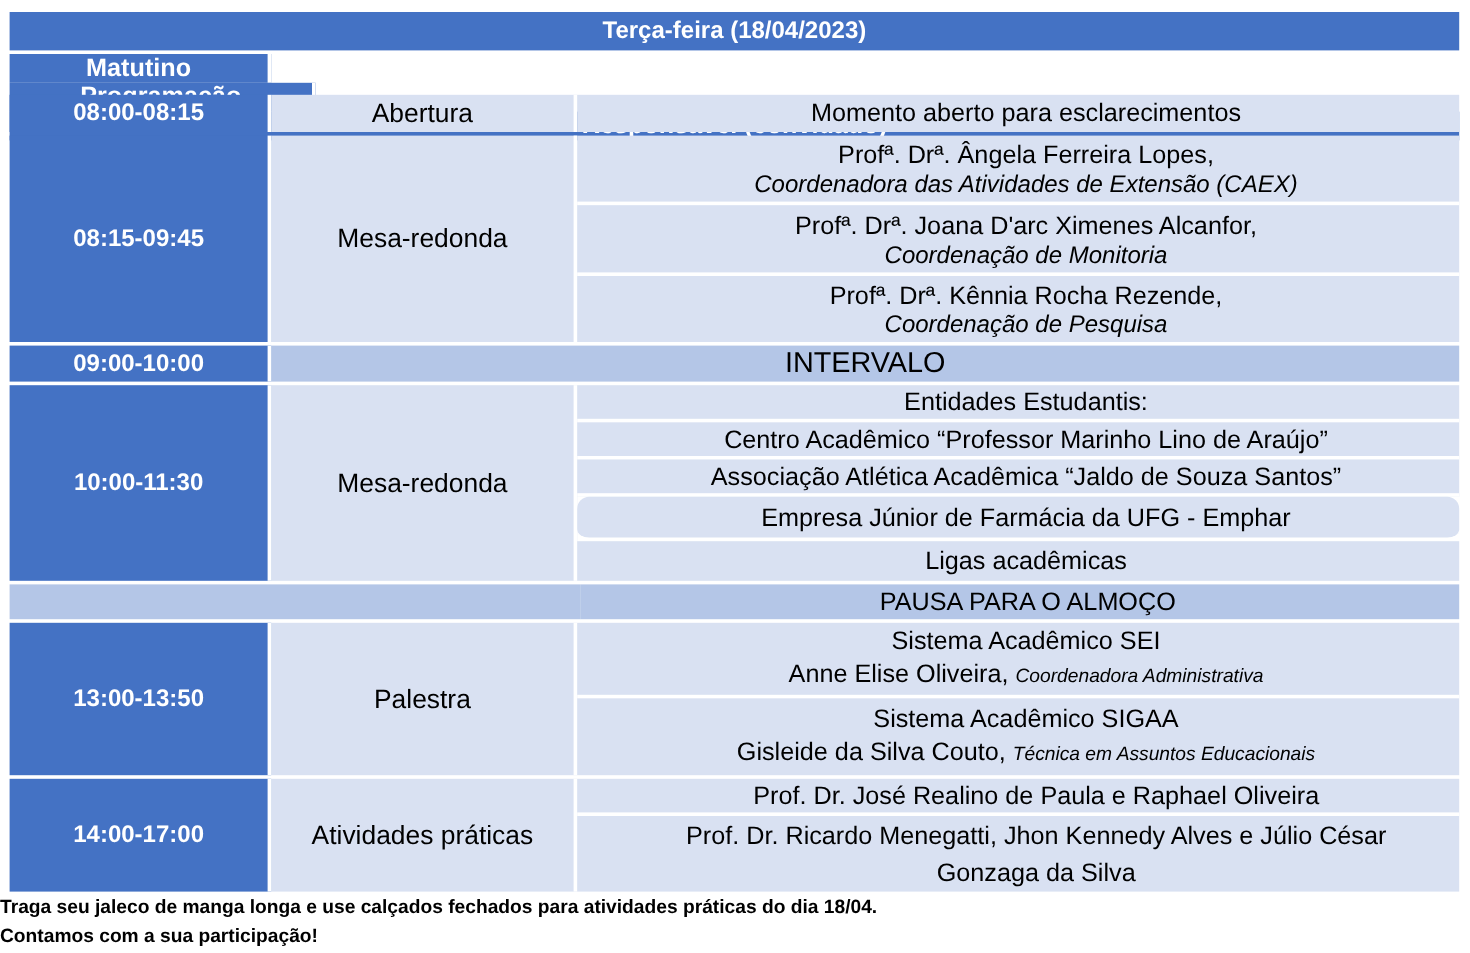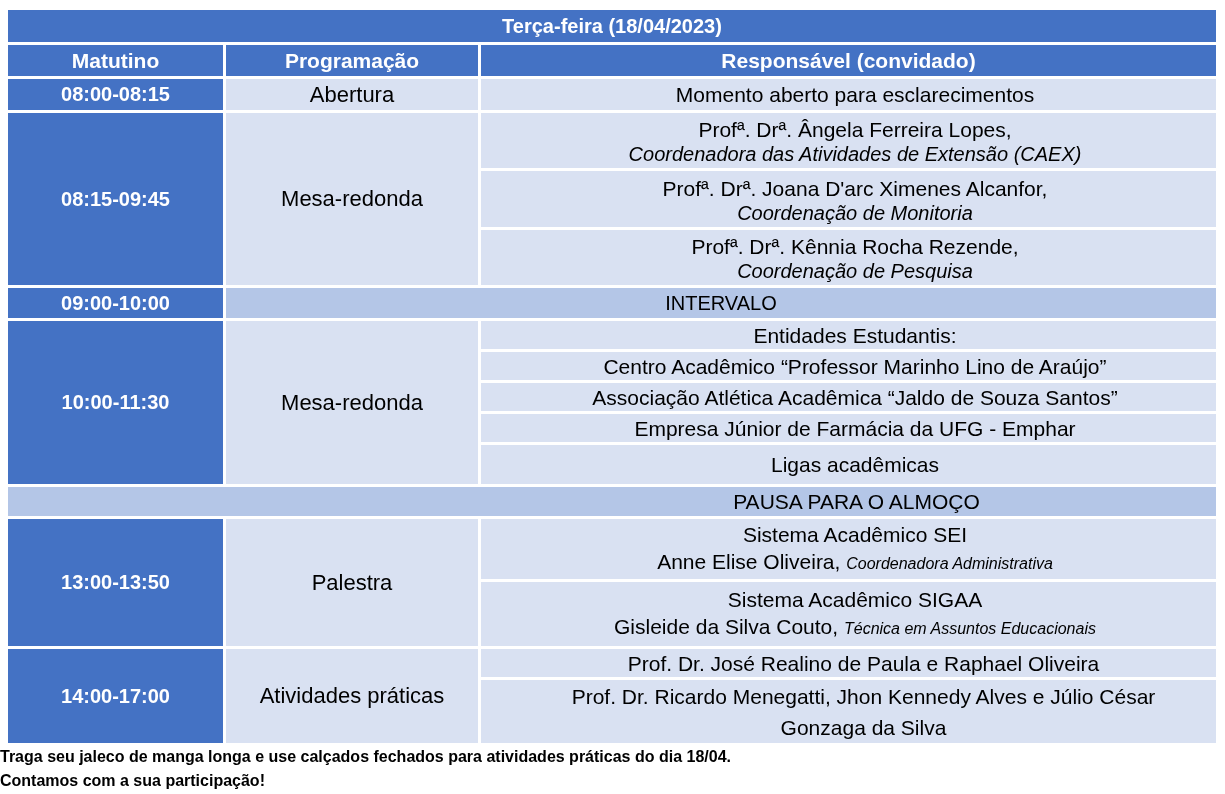--- a/index.html
+++ b/index.html
@@ -9,21 +9,21 @@
   .row { display: flex; width: 100%; box-sizing: border-box; }
   .cell { box-sizing: border-box; display: flex; align-items: center; }
   .gap-b { border-bottom: 3px solid #fff; }
   .dark { background: #4472c4; color: #fff; font-weight: bold; }
   .light { background: #d9e1f2; }
   .mid { background: #b4c6e7; }
   .c1 { width: 218px; justify-content: center; border-right: 3px solid #fff; font-size: 20px; }
   .c2 { width: 255px; justify-content: center; border-right: 3px solid #fff; font-size: 22px; }
   .c3 { flex: 1; }
   .title { height: 32px; justify-content: center; font-size: 20px; width: 100%; text-align: center; }
-  .hdr { height: 34px; }
+  .hdr { height: 34px; flex-direction: column; }
   .hdr .cell { font-size: 21px; }
   .sub { display: flex; flex-direction: column; justify-content: center; padding-left: 13px; box-sizing: border-box; }
   .sub .main { font-size: 21px; line-height: 27px; }
   .sub .it { font-size: 20px; font-style: italic; line-height: 22px; }
   .inl-it { font-size: 16px; font-style: italic; }
   .stack { display: flex; flex-direction: column; flex: 1; }
   .pad-more { padding-left: 30px; }
   .note { position: absolute; left: 0; width: 1225px; text-align: left; font-weight: bold; font-size: 16px; }
 </style>
 </head>
@@ -63,37 +63,37 @@
       </div>
       <div class="cell light sub" style="flex:1;padding-left:13px;">
         <span class="main">Profª. Drª. Kênnia Rocha Rezende,</span>
         <span class="it">Coordenação de Pesquisa</span>
       </div>
     </div>
   </div>
 
   <div class="row gap-b" style="height:33px;">
     <div class="cell dark c1">09:00-10:00</div>
-    <div class="cell mid" style="flex:1; justify-content:center; font-size:20px;">INTERVALO</div>
+    <div class="cell mid" style="flex:1; justify-content:center; font-size:24px;">INTERVALO</div>
   </div>
 
   <div class="row gap-b" style="height:166px;">
     <div class="cell dark c1">10:00-11:30</div>
     <div class="cell light c2">Mesa-redonda</div>
     <div class="stack">
       <div class="cell light sub gap-b" style="height:31px;">
         <span class="main">Entidades Estudantis:</span>
       </div>
       <div class="cell light sub gap-b" style="height:31px;">
         <span class="main">Centro Acadêmico “Professor Marinho Lino de Araújo”</span>
       </div>
       <div class="cell light sub gap-b" style="height:31px;">
         <span class="main">Associação Atlética Acadêmica “Jaldo de Souza Santos”</span>
       </div>
-      <div class="cell light sub gap-b" style="height:31px;">
+      <div class="cell light sub gap-b" style="height:37px;border-radius:10px;">
         <span class="main">Empresa Júnior de Farmácia da UFG - Emphar</span>
       </div>
       <div class="cell light sub" style="flex:1;">
         <span class="main">Ligas acadêmicas</span>
       </div>
     </div>
   </div>
 
   <div class="row gap-b" style="height:32px;">
     <div class="cell mid" style="width:476px;"></div>

